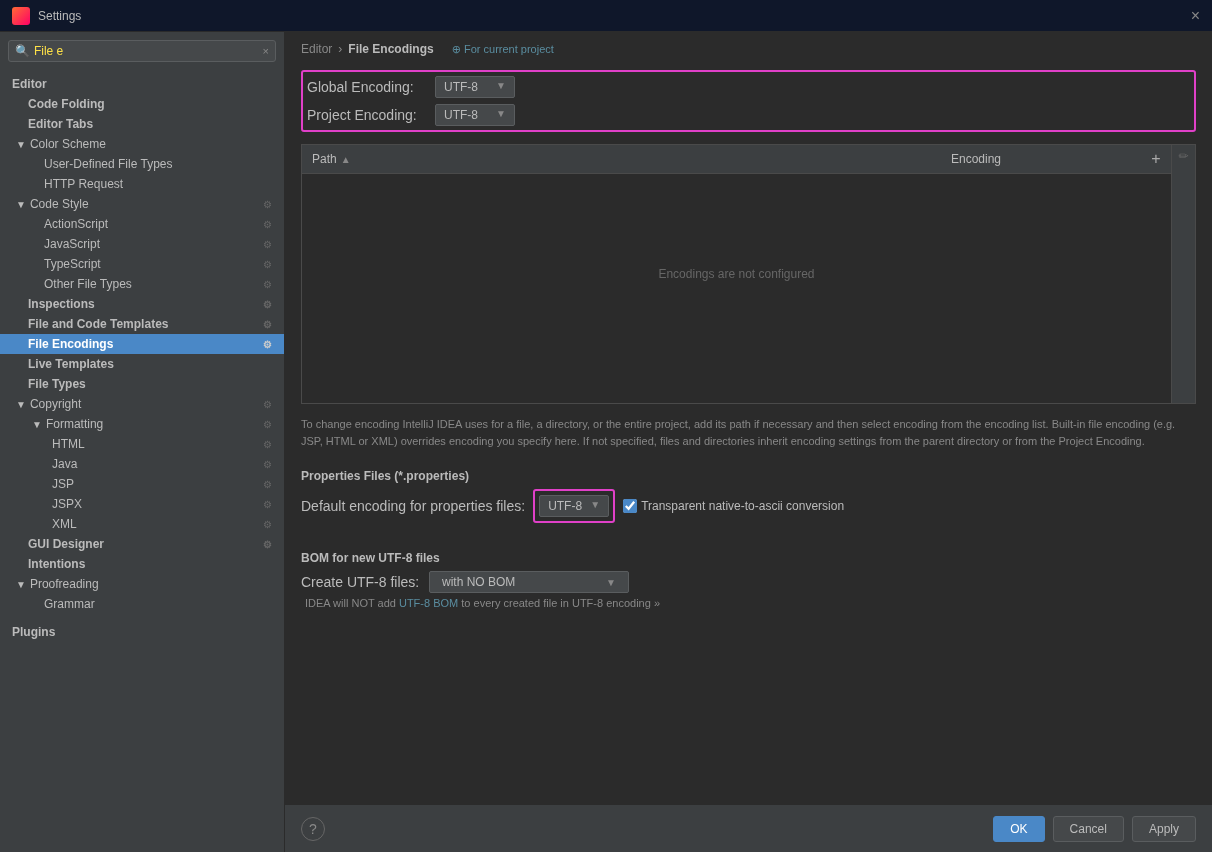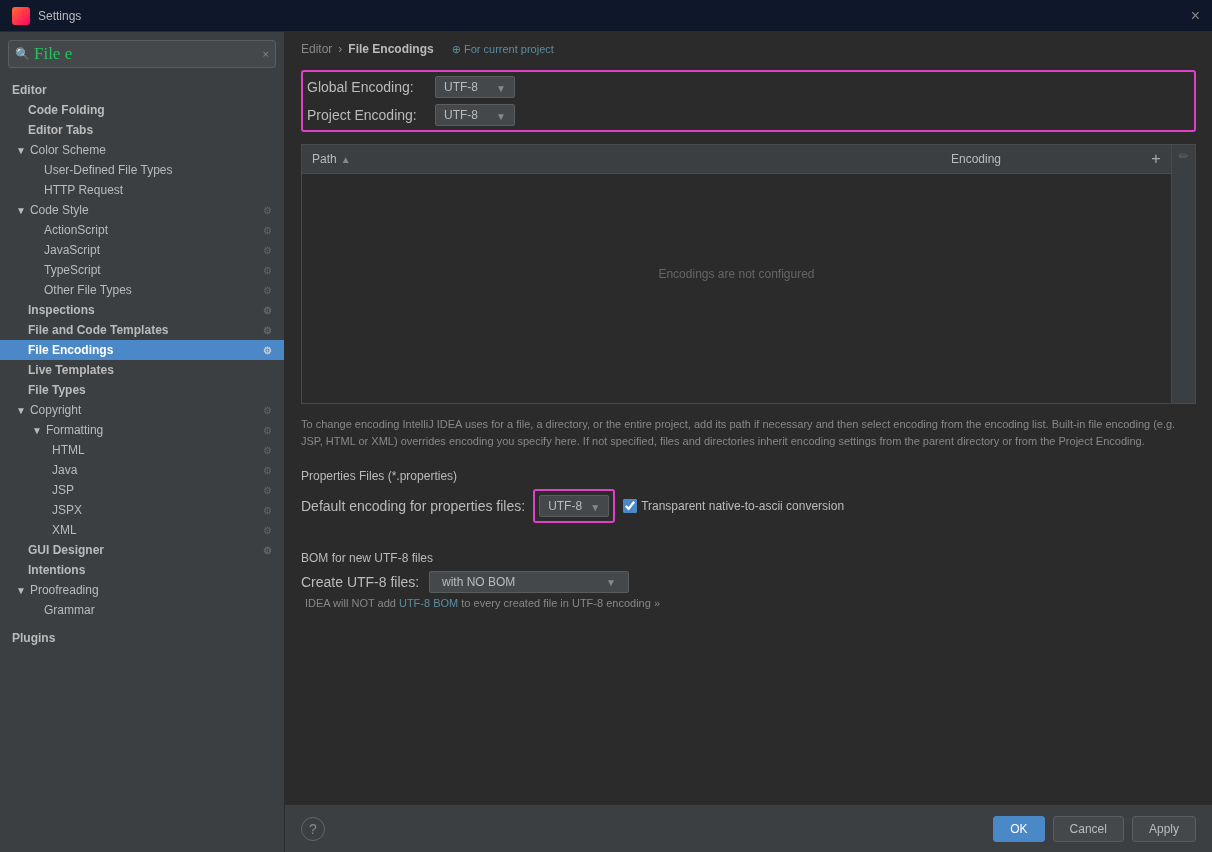--- a/index.html
+++ b/index.html
@@ -71,24 +71,23 @@
       border-radius: 3px;
       display: flex;
       align-items: center;
       padding: 3px 6px;
       flex-shrink: 0;
     }
     .search-box input {
       background: transparent;
       border: none;
       outline: none;
-      color: #22c55e;
-      font-size: 17px;
-      flex: 1;
-      font-family: Liberation Serif, serif;
+      color: #fde047;
+      font-size: 12px;
+      flex: 1;
     }
     .search-clear {
       color: #888;
       cursor: pointer;
       font-size: 11px;
     }
     .nav-tree {
       flex: 1;
       overflow-y: auto;
       padding: 4px 0;
@@ -162,21 +161,21 @@
     }
     .dropdown-btn {
       background: #45484a;
       border: 1px solid #5a5d5f;
       color: #bbbbbb;
       font-size: 12px;
       padding: 3px 8px;
       border-radius: 2px;
       cursor: pointer;
       display: flex;
-      align-items: flex-end;
+      align-items: flex-start;
       gap: 6px;
       min-width: 80px;
       justify-content: space-between;
     }
     .dropdown-arrow { font-size: 10px; color: #888; }
     
     .highlight-box {
       border: 2px solid #e040c8;
       border-radius: 3px;
       padding: 4px;
@@ -225,21 +224,21 @@
     
     .info-text {
       color: #888;
       font-size: 11px;
       line-height: 1.5;
     }
     
     .section-title {
       color: #bbbbbb;
       font-size: 12px;
-      font-weight: 400;
+      font-weight: 700;
       margin-bottom: 6px;
     }
     .properties-section {
       margin-top: 8px;
     }
     .properties-row {
       display: flex;
       align-items: center;
       gap: 8px;
       margin-top: 6px;

